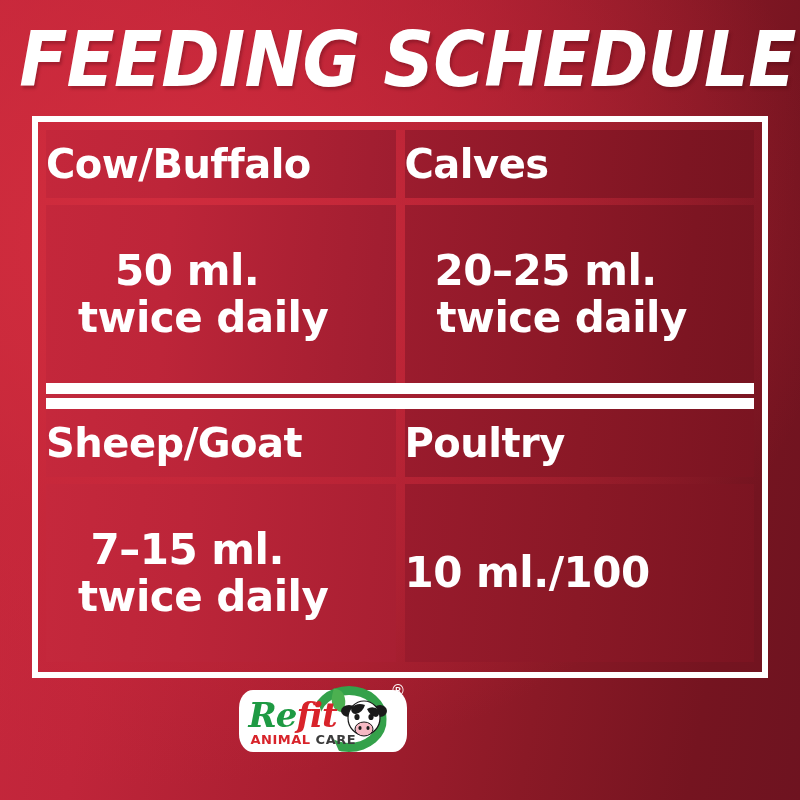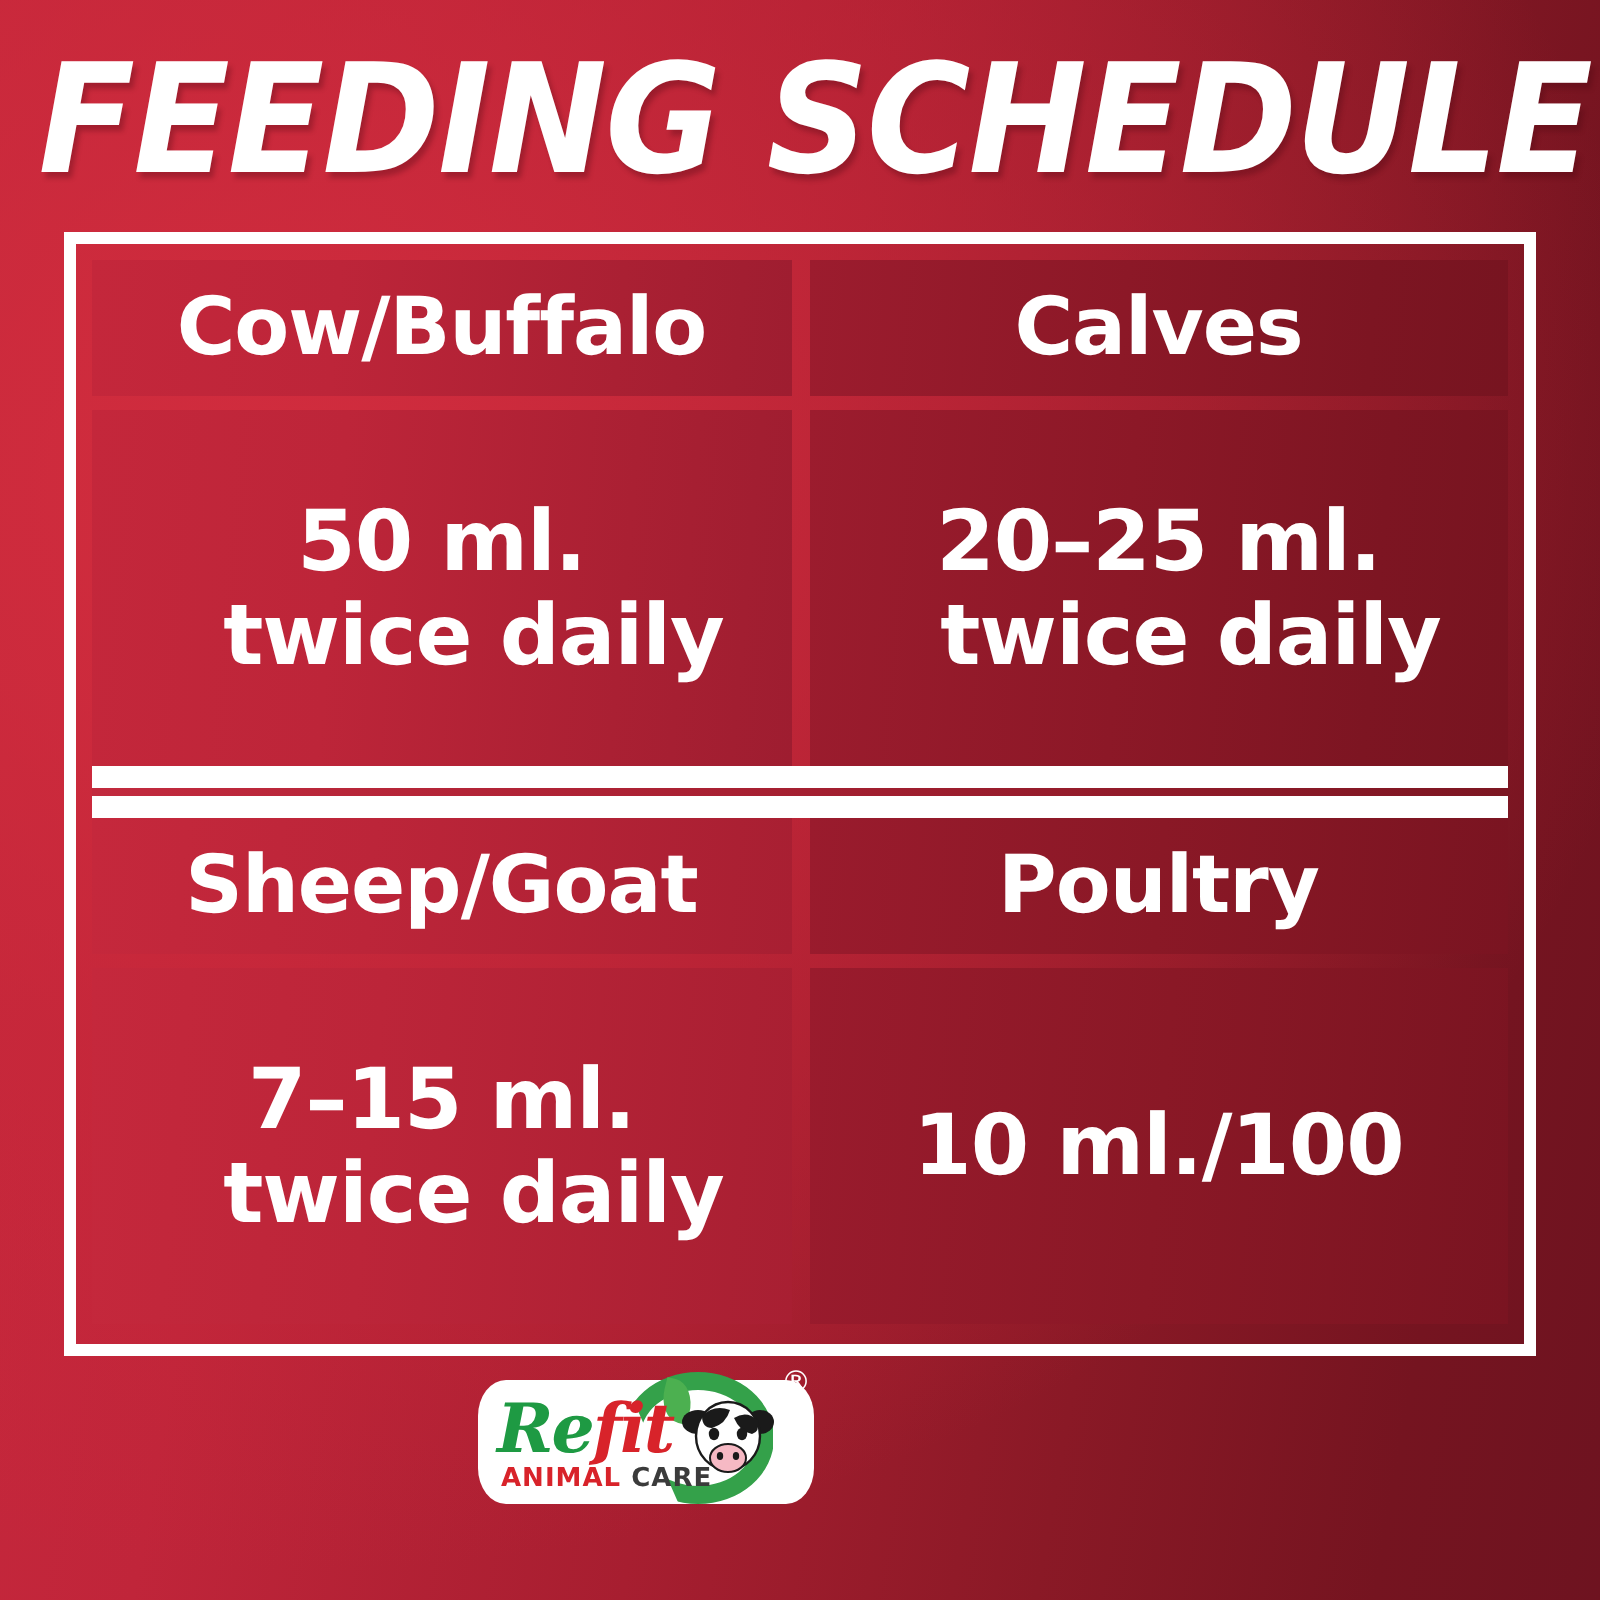--- a/index.html
+++ b/index.html
@@ -95,21 +95,21 @@
     top: 50%;
     height: 4px;
     margin-top: -2px;
     background: linear-gradient(90deg, #C22A3E 0%, #A82032 45%, #7C1622 100%);
   }
 
   .cell {
     flex: 1 1 0;
     display: flex;
     align-items: center;
-    justify-content: center;
+    justify-content: flex-start;
     text-align: center;
     color: #ffffff;
     box-sizing: border-box;
     position: relative;
   }
   
   .cell.c-left {
     background: linear-gradient(95deg, #C4273B 0%, #BD2539 35%, #AA2033 75%, #9E1D30 100%);
   }
   .cell.c-right {

